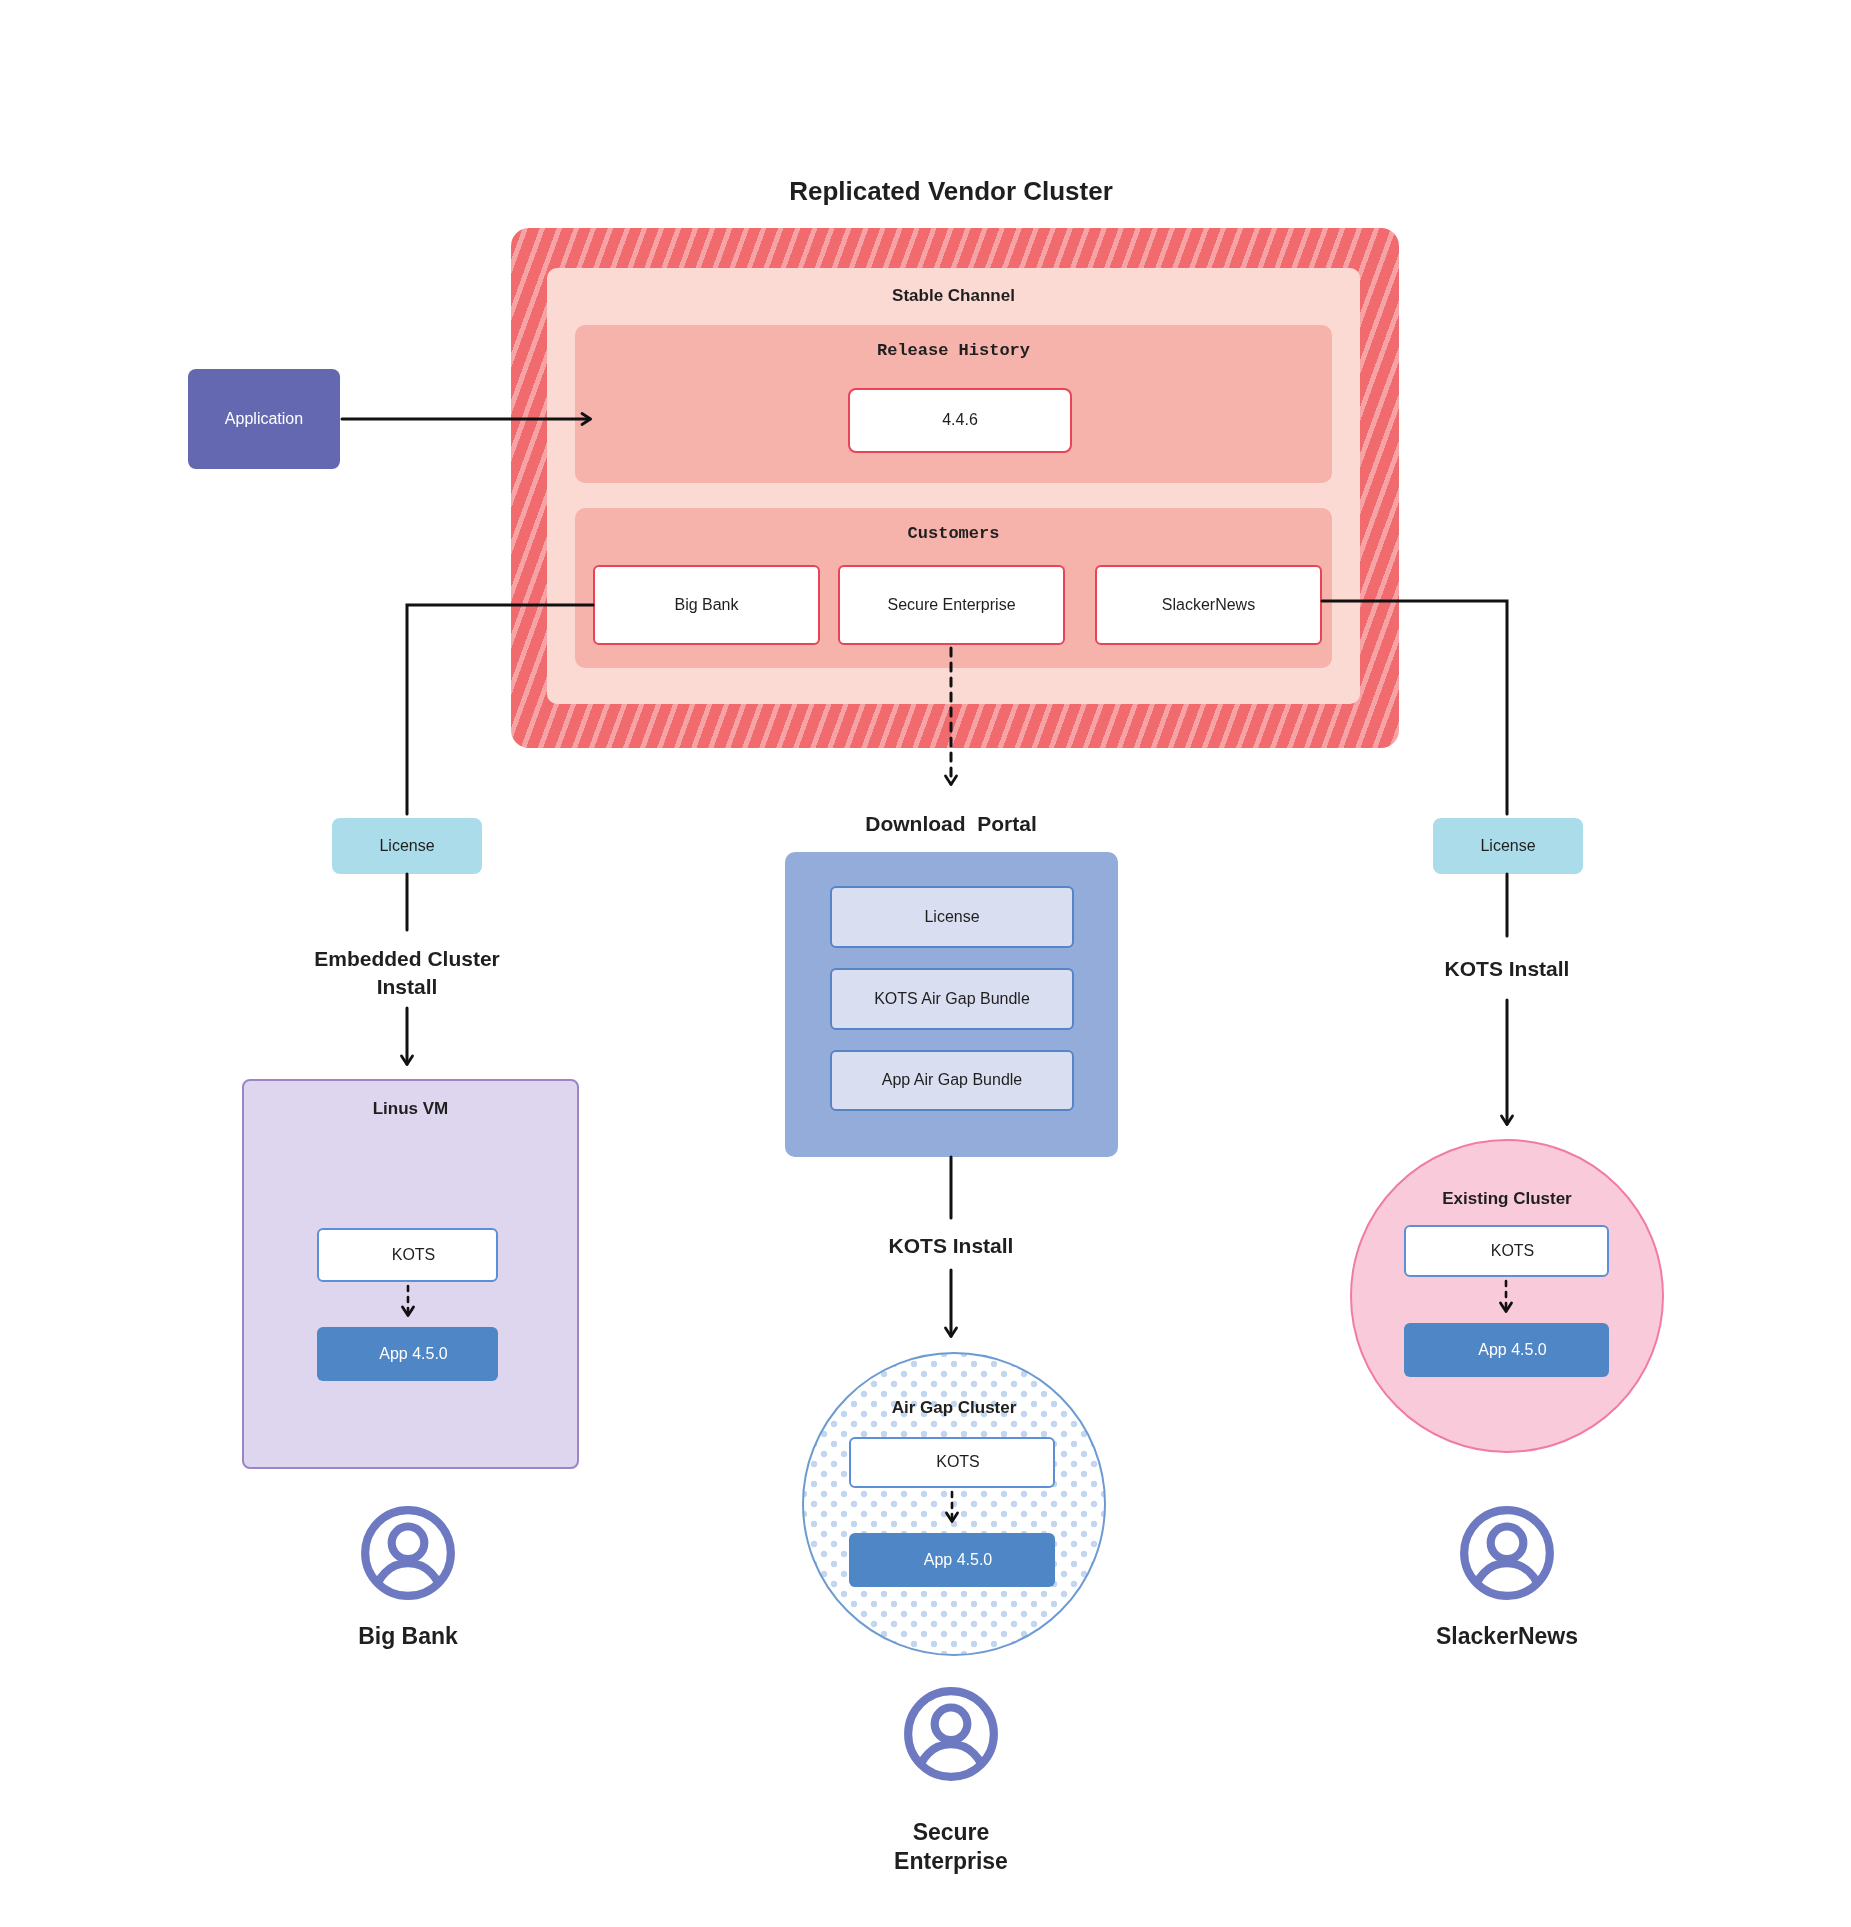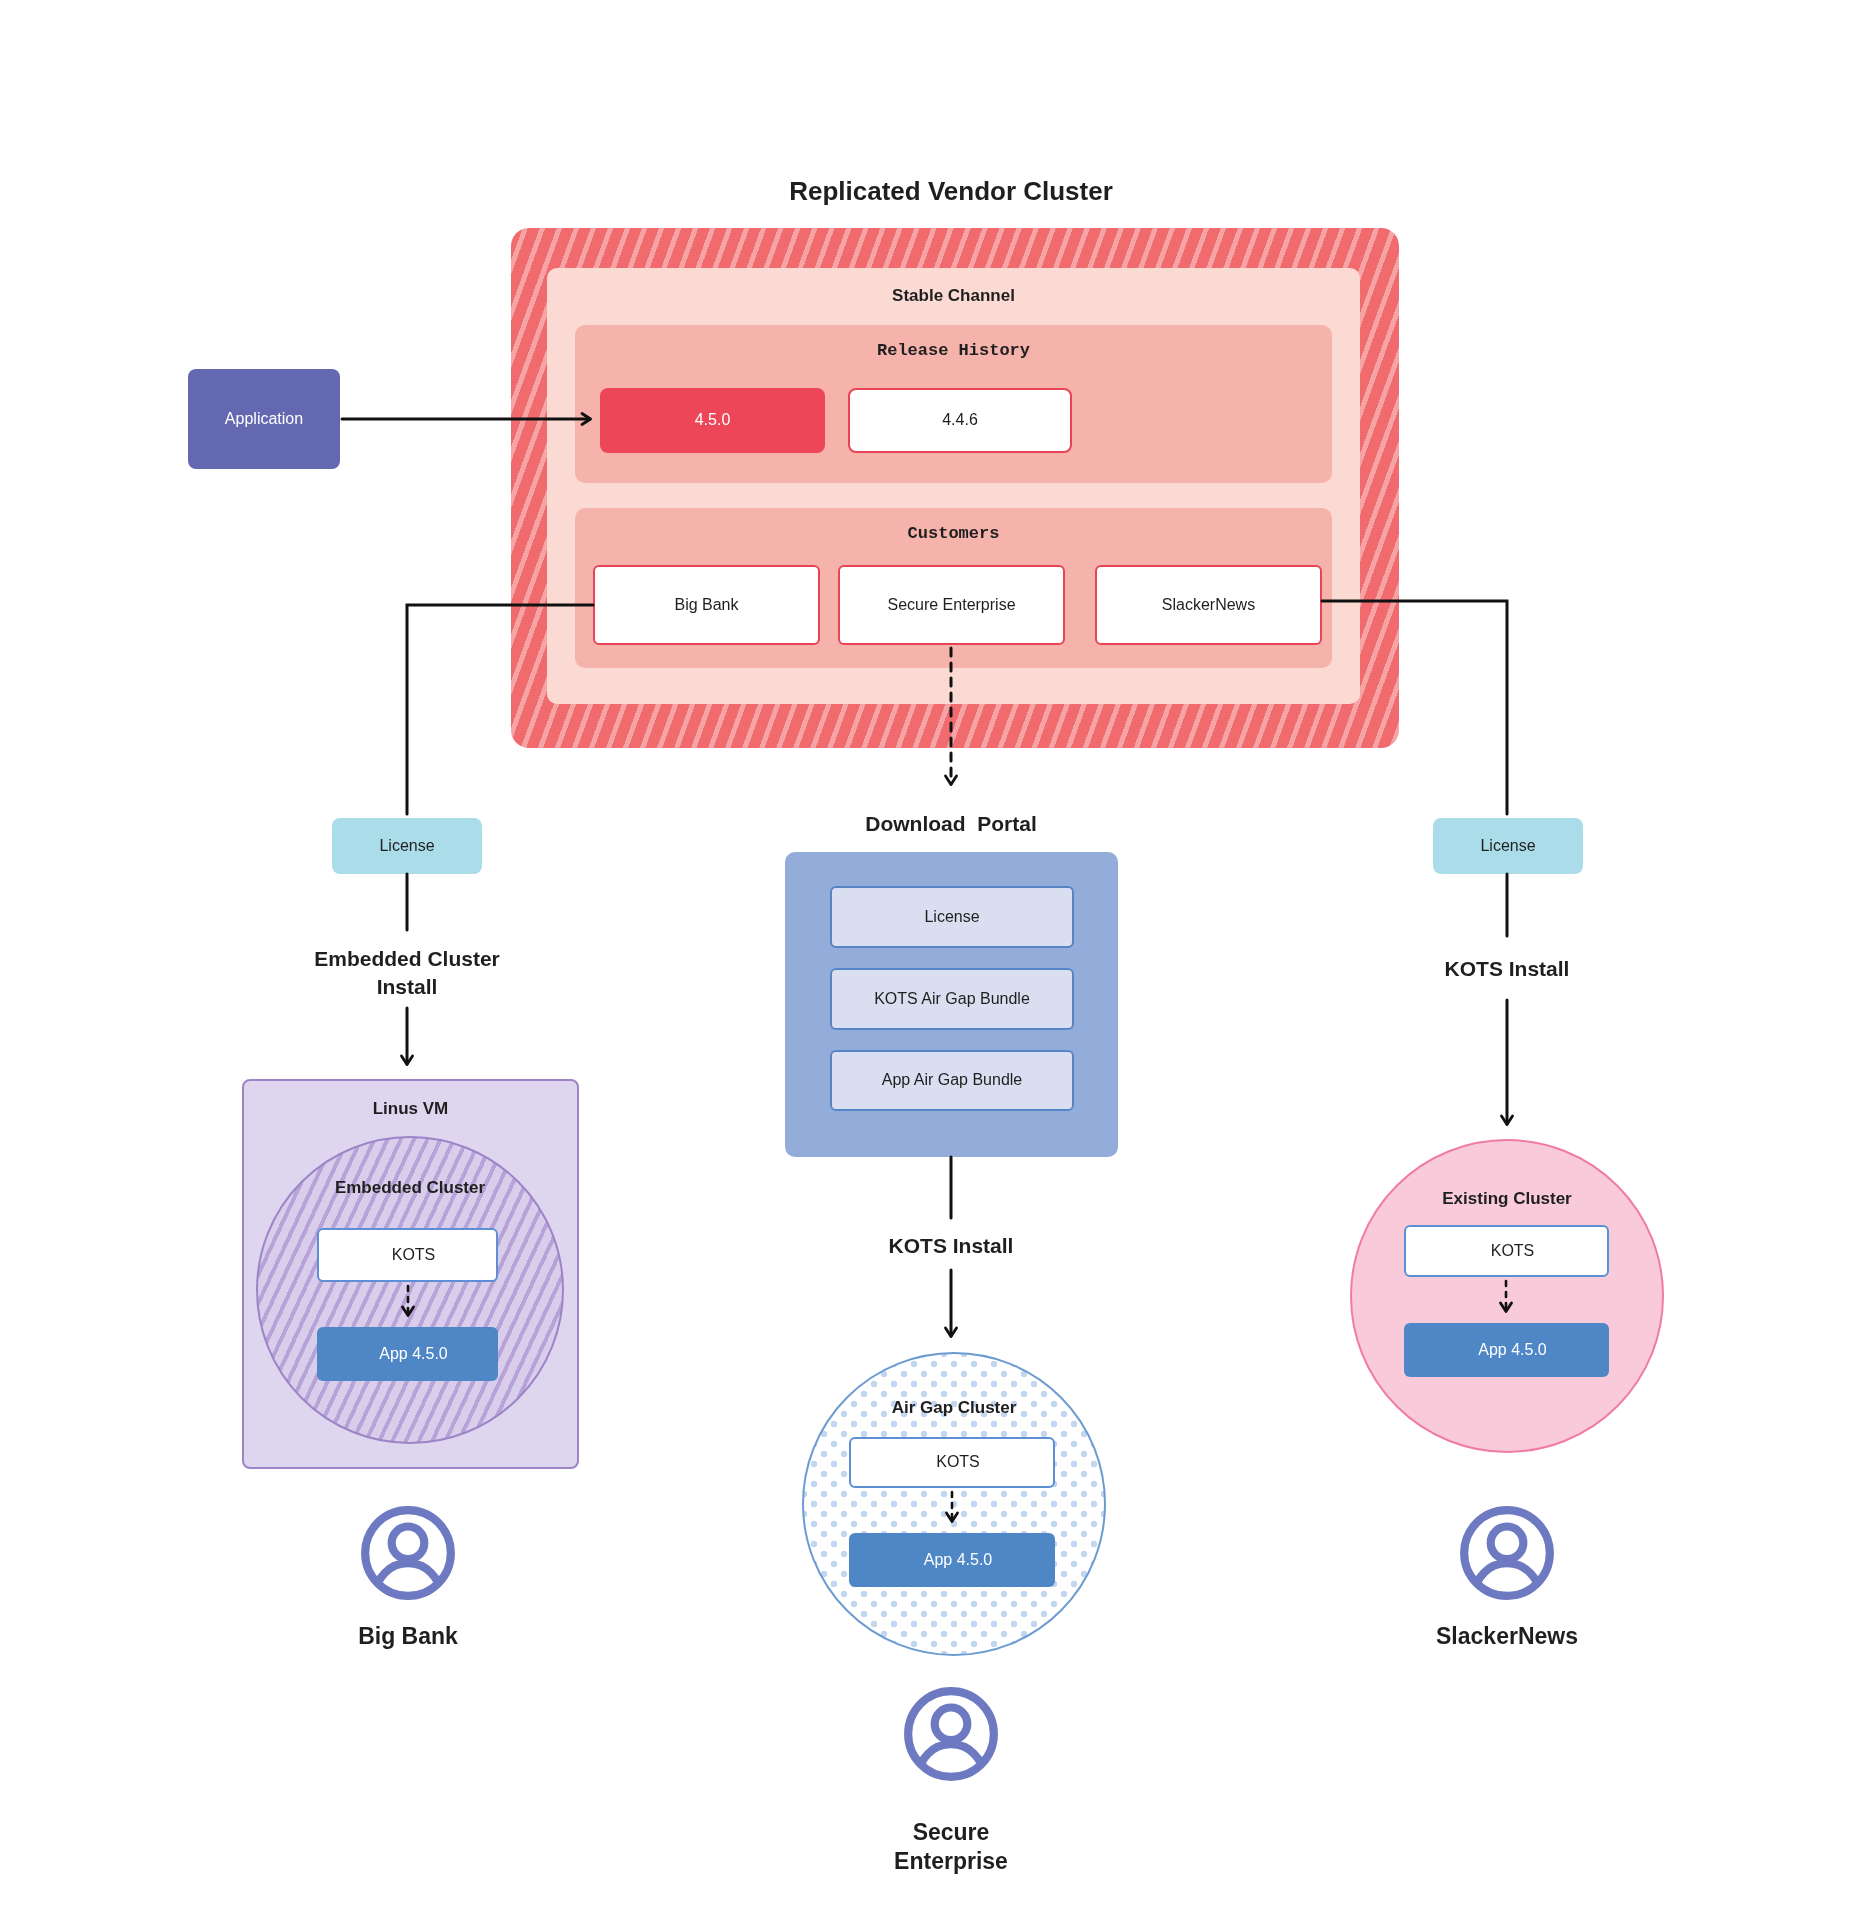--- a/index.html
+++ b/index.html
@@ -96,40 +96,36 @@
 
   <div class="abs hatch-red" style="left:511px; top:228px; width:888px; height:520px;"></div>
 
   <div class="abs stable" style="left:547px; top:268px; width:813px; height:436px;">
     <div class="lbl" style="top:18px; font-size:17px;">Stable Channel</div>
   </div>
 
   <div class="abs salmon" style="left:575px; top:325px; width:757px; height:158px;">
     <div class="lbl" style="top:16px; font-size:17px;">Release History</div>
   </div>
-  <div class="box rel-hot" style="left:600px; top:388px; width:225px; height:65px;">4.5.0</div>
   <div class="box rel-old" style="left:848px; top:388px; width:224px; height:65px;">4.4.6</div>
 
   <div class="abs salmon" style="left:575px; top:508px; width:757px; height:160px;">
     <div class="lbl" style="top:16px; font-size:17px;">Customers</div>
   </div>
   <div class="box customer" style="left:593px; top:565px; width:227px; height:80px;">Big Bank</div>
   <div class="box customer" style="left:838px; top:565px; width:227px; height:80px;">Secure Enterprise</div>
   <div class="box customer" style="left:1095px; top:565px; width:227px; height:80px;">SlackerNews</div>
 
   <div class="box application" style="left:188px; top:369px; width:152px; height:100px;">Application</div>
 
   <div class="box license" style="left:332px; top:818px; width:150px; height:56px;">License</div>
   <div class="flow-label" style="left:287px; top:945px; width:240px;">Embedded Cluster Install</div>
 
   <div class="abs vm" style="left:242px; top:1079px; width:333px; height:386px;">
     <div class="lbl" style="top:18px; font-size:17px;">Linus VM</div>
-  </div>
-  <div class="abs ec-circle" style="left:256px; top:1136px; width:304px; height:304px;">
-    <div class="lbl" style="top:40px; font-size:17px;">Embedded Cluster</div>
   </div>
   <div class="box kots z2" style="left:317px; top:1228px; width:181px; height:54px;">KOTS</div>
   <div class="box appbox z2" style="left:317px; top:1327px; width:181px; height:54px;">App 4.5.0</div>
 
   <div class="user-icon" style="left:357px; top:1502px;">
     <svg width="102" height="102" viewBox="0 0 100 100">
       <defs>
           <clipPath id="clip-bb">
             <circle cx="50" cy="50" r="42"></circle>
           </clipPath>

